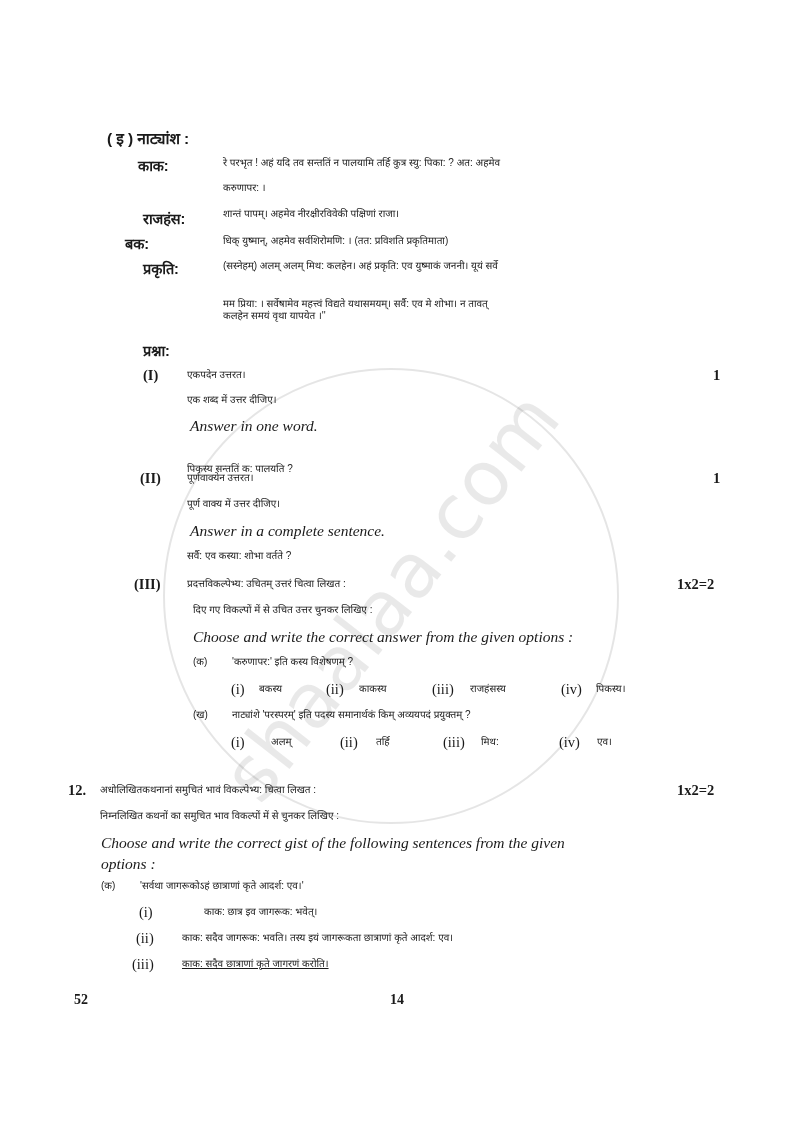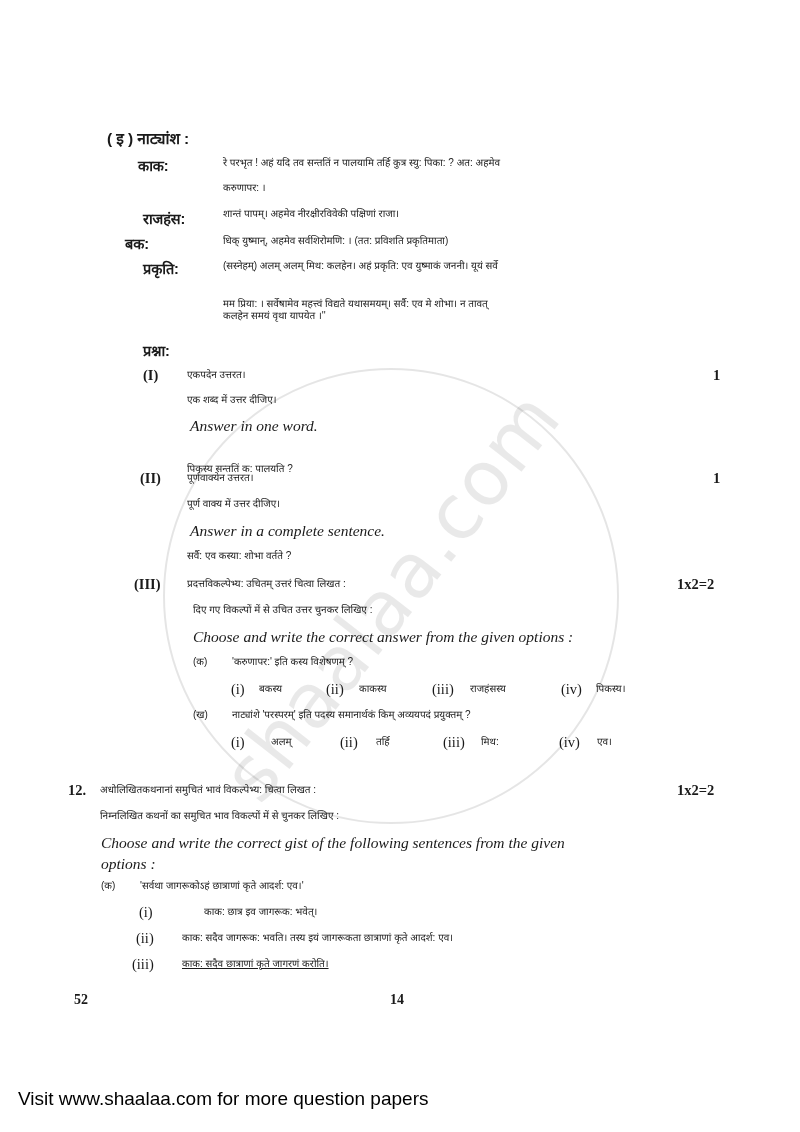--- a/index.html
+++ b/index.html
@@ -196,15 +196,14 @@
 
     <div class="line rom" style="left:132px; top:956px; font-weight:normal;">(iii)</div>
     <div class="line dev-n" style="left:182px; top:956px;text-decoration:underline;">काक: सदैव छात्राणां कृते जागरणं करोति।</div>
 
     <div class="line pagenum" style="left:74px; top:992px;">52</div>
     <div class="line pagenum" style="left:390px; top:992px;">14</div>
 
   </div>
 
   <div class="footer-bar"></div>
-  <div class="footer-text">Visit www.shaalaa.com for more question papers</div>
 
 </div>
 
 </body></html>

